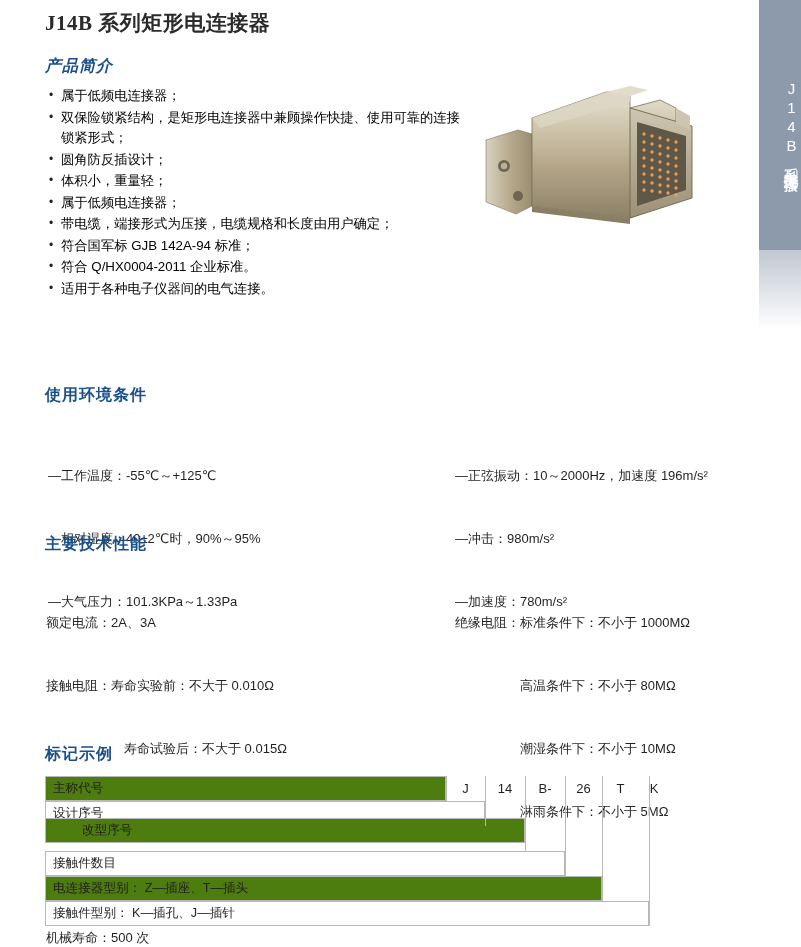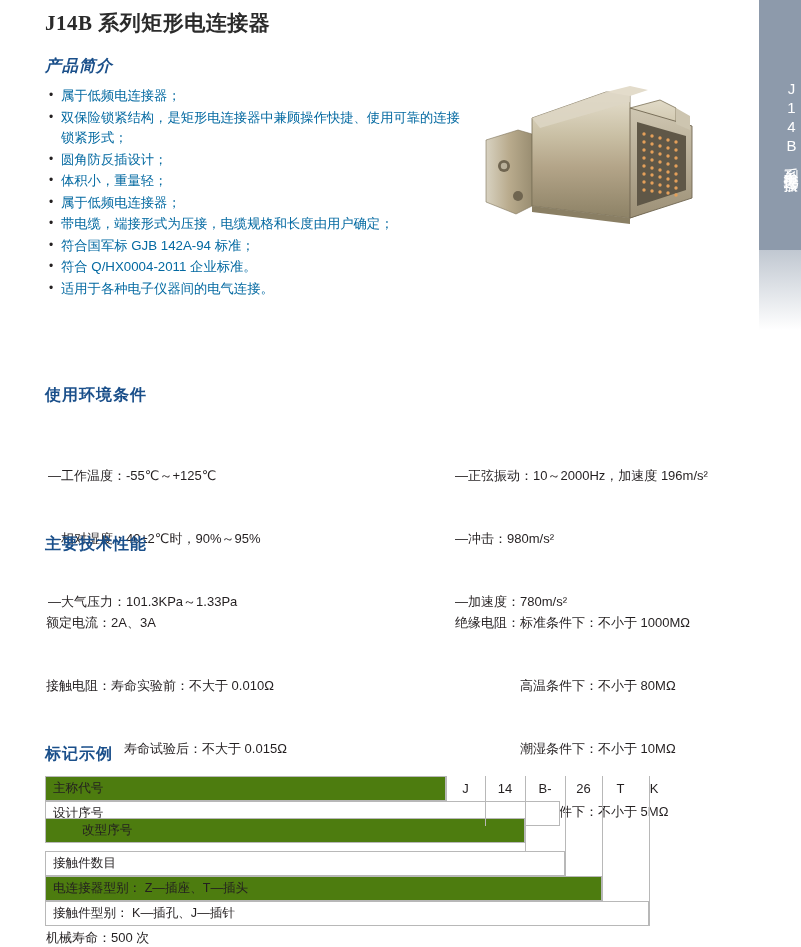--- a/index.html
+++ b/index.html
@@ -88,21 +88,21 @@
   ul.bullets {
     position: absolute;
     left: 48px;
     top: 86px;
     width: 420px;
     margin: 0;
     padding: 0;
     list-style: none;
     font-size: 13.3px;
     line-height: 20.5px;
-    color: #0369a1;
+    color: #000000;
   }
   ul.bullets li {
     position: relative;
     padding-left: 13px;
     margin-bottom: 1px;
   }
   ul.bullets li::before {
     content: "\2022";
     position: absolute;
     left: 1px;
@@ -302,21 +302,21 @@
       <div class="perf-row">　　　　　高温条件下：不小于 80MΩ</div>
       <div class="perf-row">　　　　　潮湿条件下：不小于 10MΩ</div>
       <div class="perf-row">　　　　　淋雨条件下：不小于 5MΩ</div>
     </div>
 
     <h2 class="sec-title" id="sec-mark-title">标记示例</h2>
 
     <div class="mark-wrap">
 
       <div class="mark-row shaded" style="top:0px;   width:401px;">主称代号</div>
-      <div class="mark-row" style="top:25px;  width:515px;font-family:Liberation Serif, serif;">设计序号</div>
+      <div class="mark-row" style="top:25px;  width:440px;font-family:Liberation Serif, serif;">设计序号</div>
       <div class="mark-row shaded" style="top:42px;  width:480px;padding-left:36px;">改型序号</div>
       <div class="mark-row shaded" style="top:100px; width:557px;">电连接器型别：  Z—插座、T—插头</div>
       <div class="mark-row" style="top:75px;  width:520px;">接触件数目</div>
       <div class="mark-row" style="top:125px; width:604px;">接触件型别：  K—插孔、J—插针</div>
 
       <div class="code-cell" style="left:401px; width:39px;">J</div>
       <div class="code-cell" style="left:440px; width:40px;">14</div>
       <div class="code-cell" style="left:480px; width:40px;">B-</div>
       <div class="code-cell" style="left:520px; width:37px;">26</div>
       <div class="code-cell" style="left:557px; width:37px;">T</div>

